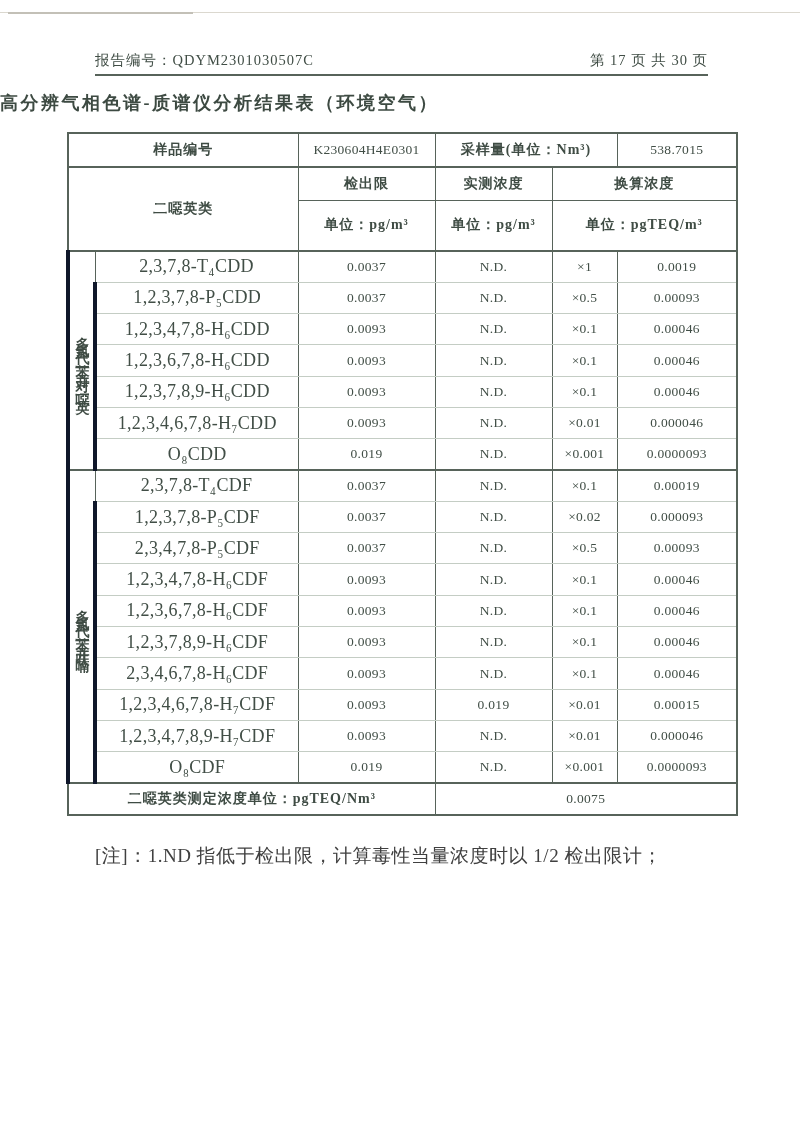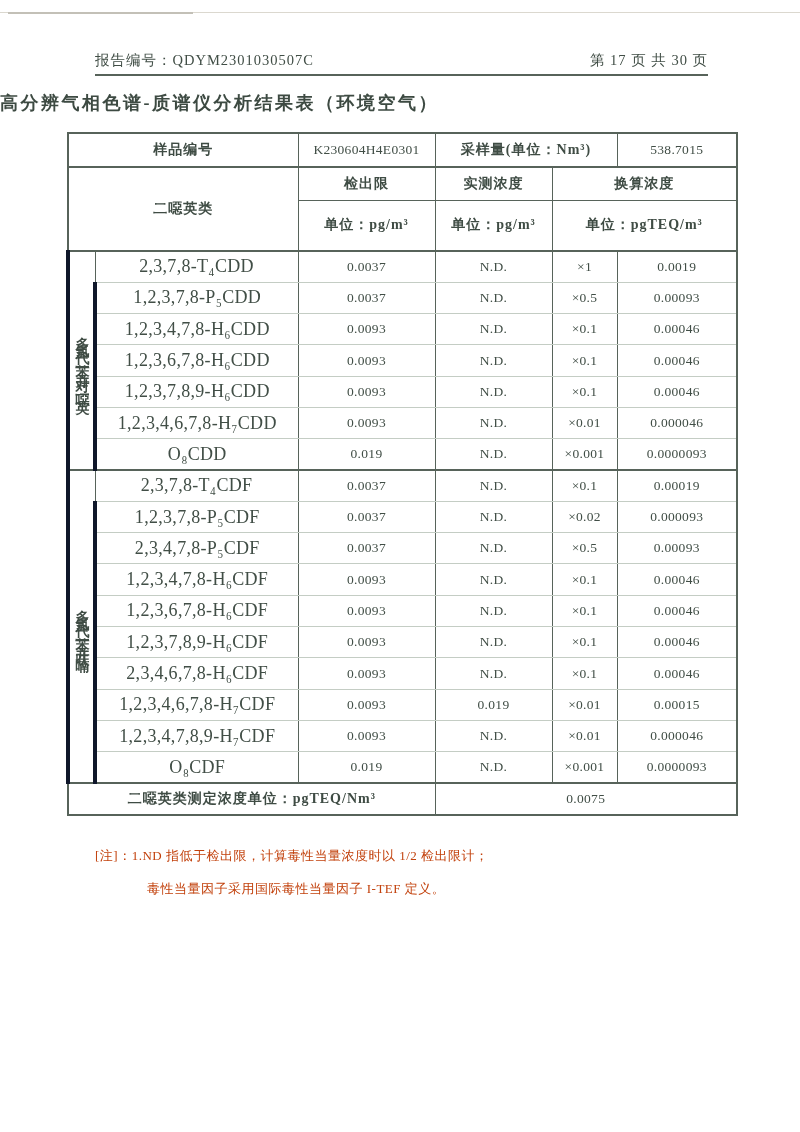--- a/index.html
+++ b/index.html
@@ -74,24 +74,24 @@
     font-size:14px;
     font-weight:700;
     letter-spacing:7px;
     color:#3f4c44;
     line-height:25px;
   }
   td.congener-cell { font-size:18px; letter-spacing:0.3px; }
 
   .notes {
     margin:30px 0 12px 95px;
-    font-size:13px;
+    font-size:19px;
     line-height:20px;
     letter-spacing:0.5px;
-    color:#c2410c;
+    color:#404040;
   }
   .note-line { margin-bottom:13px; }
   .note-line.indent-a { padding-left:52px; margin-bottom:7px; }
   .note-line.indent-b { padding-left:33px; }
 </style>
 </head>
 <body>
 
 <div class="scan-line"></div>
 <div class="scan-line-dark"></div>
@@ -263,14 +263,13 @@
   <tbody>
     <tr class="total-row">
       <td colspan="3" class="ch">二噁英类测定浓度单位：pgTEQ/Nm³</td>
       <td colspan="3" class="num">0.0075</td>
     </tr>
   </tbody>
 </table>
 
 <div class="notes">
   <div class="note-line">[注]：1.ND 指低于检出限，计算毒性当量浓度时以 1/2 检出限计；</div>
-  <div class="note-line indent-a">毒性当量因子采用国际毒性当量因子 I-TEF 定义。</div>
 </div>
 
 </body></html>

